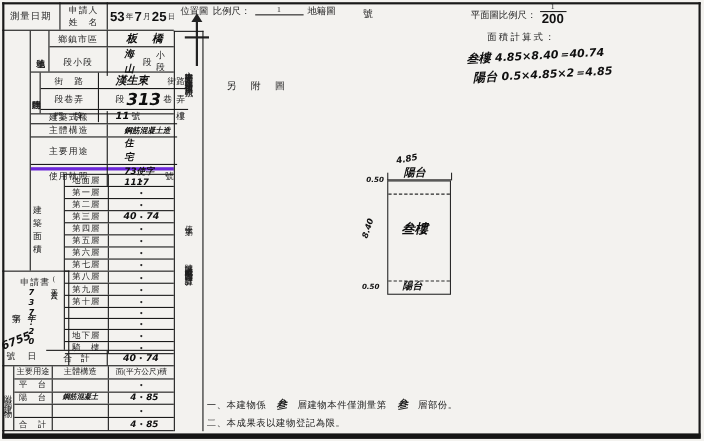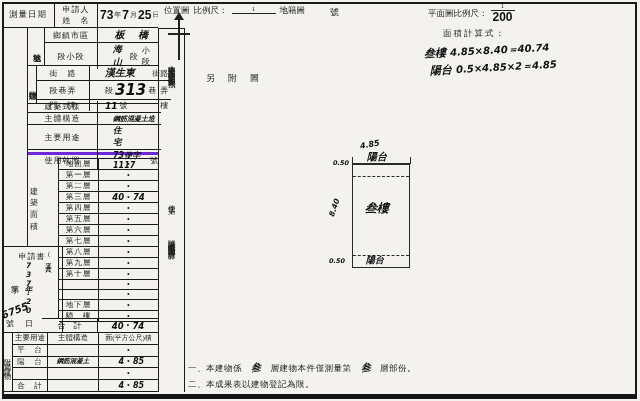--- a/index.html
+++ b/index.html
@@ -112,21 +112,21 @@
 <div class="page">
   <div class="sheet"></div>
 
   <div class="toprow">
     <div class="cell c-datelabel">測量日期</div>
     <div class="cell c-applicant">
       <div>申請人</div>
       <div>姓　名</div>
     </div>
     <div class="cell c-datestamp">
-      <span class="stampnum">73</span>
+      <span class="stampnum">53</span>
       <span class="u printed">年</span>
       <span class="stampnum">7</span>
       <span class="u printed">月</span>
       <span class="stampnum">25</span>
       <span class="u printed">日</span>
     </div>
   </div>
 
   <div class="locmap">
     <span>位置圖</span>

